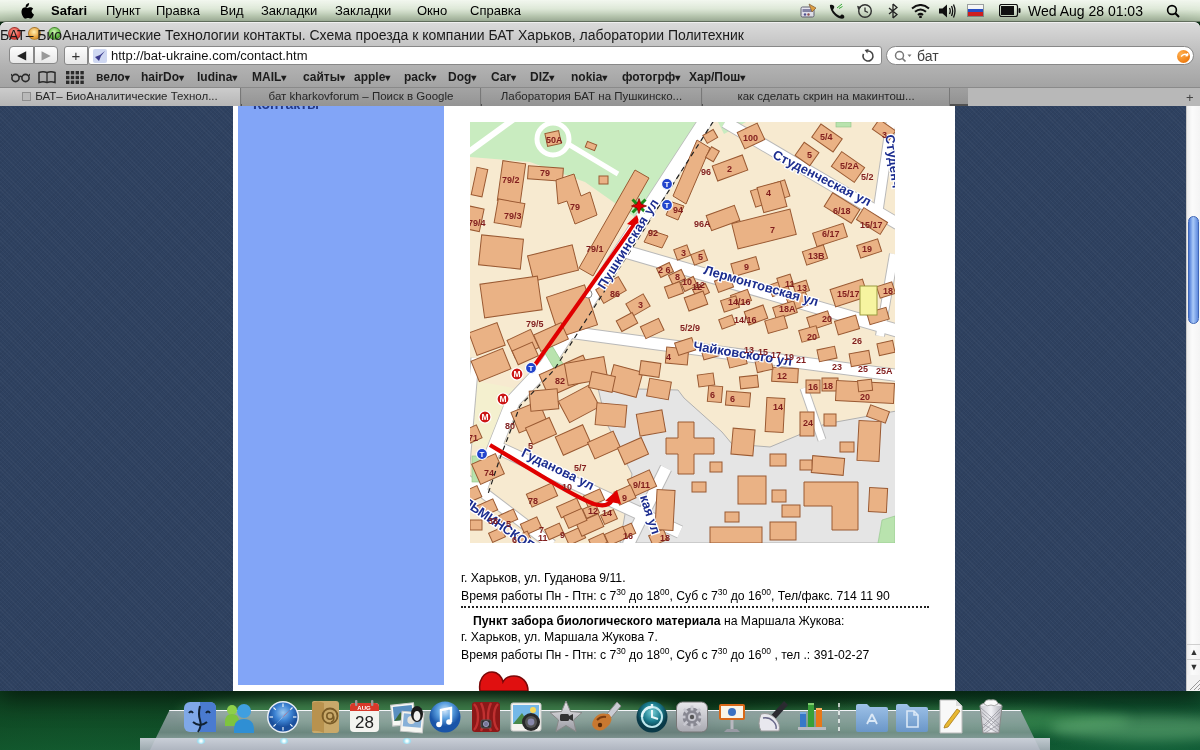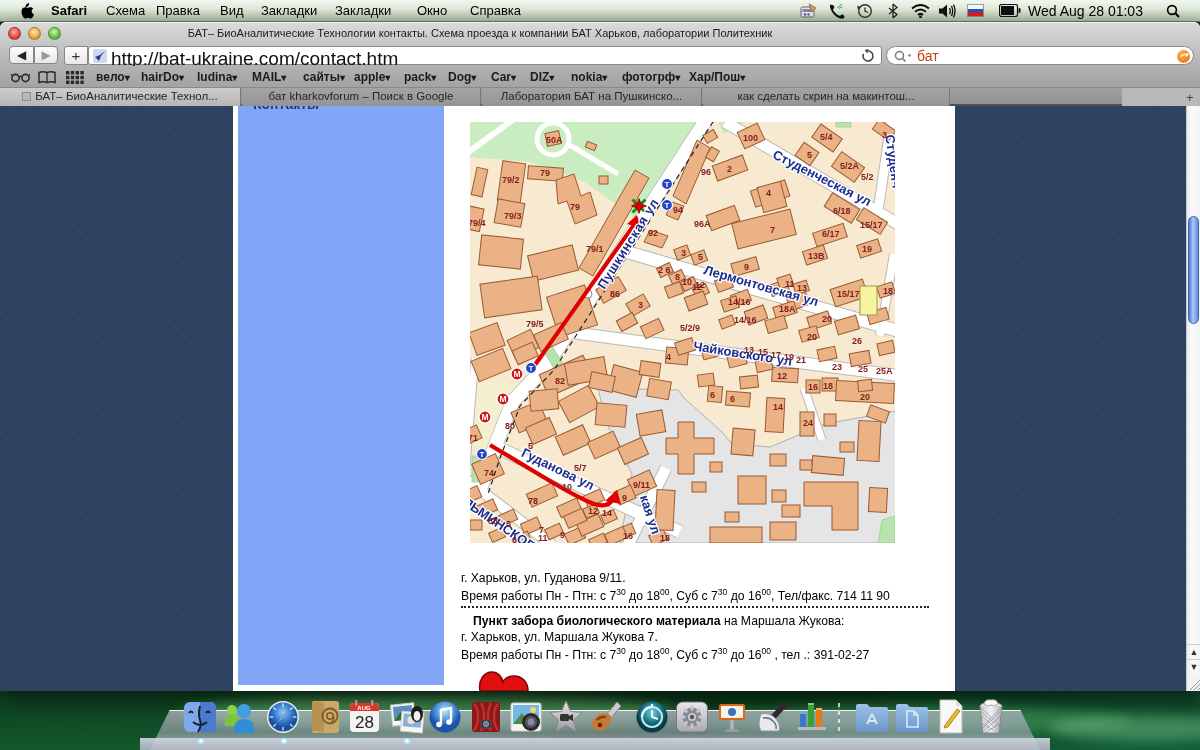--- a/index.html
+++ b/index.html
@@ -23,39 +23,39 @@
   border-bottom:1px solid #6f7d6a; color:#000; font-size:13px; }
 #menubar .mi { position:absolute; top:3px; }
 #menubar .b { font-weight:bold; }
 
 
 #window { position:absolute; left:0; top:22px; width:1200px; height:669px;
   border-radius:6px 6px 0 0; background:#b8b8b8; box-shadow:0 8px 25px rgba(0,0,0,.55); }
 #titlebar { position:absolute; left:0; top:0; width:1200px; height:22px;
   background:linear-gradient(180deg,#dadada,#c6c6c6); border-radius:6px 6px 0 0;
   border-top:1px solid #f0f0f0; }
-#titlebar .title { position:absolute; top:4px; left:0; width:960px; text-align:center;
-  font-size:11px; color:#1a1a1a; }
+#titlebar .title { position:absolute; top:4px; left:0; width:960px; 
+  font-size:14px; color:#1a1a1a; }
 .tl { position:absolute; top:4px; width:13px; height:13px; border-radius:50%; border:1px solid rgba(0,0,0,.25); }
 #toolbar { position:absolute; left:0; top:22px; width:1200px; height:22px;
   background:linear-gradient(180deg,#c6c6c6,#b2b2b2); }
 .tbtn { position:absolute; background:linear-gradient(180deg,#fdfdfd,#e8e8e8);
   border:1px solid #888; }
 #addr { position:absolute; left:88px; top:2px; width:794px; height:19px; background:#fff;
-  border:1px solid #888; border-radius:3px; font-size:19px; color:#111; }
+  border:1px solid #888; border-radius:3px; font-size:13px; color:#111; }
 #search { position:absolute; left:886px; top:2px; width:308px; height:19px; background:#fff;
-  border:1px solid #888; border-radius:10px; font-size:14px; color:#c2410c; }
+  border:1px solid #888; border-radius:10px; font-size:14px; color:#404040; }
 
 #bookbar { position:absolute; left:0; top:44px; width:1200px; height:22px;
   background:linear-gradient(180deg,#b2b2b2,#a3a3a3); border-bottom:1px solid #8a8a8a;
   font-size:12px; font-weight:bold; color:#1c1c1c; }
 #bookbar .bk { position:absolute; top:4px; }
 #bookbar .bk .ar { font-size:10px; }
 
-#tabbar { position:absolute; left:0; top:66px; width:1122px; height:18px;
+#tabbar { position:absolute; left:0; top:66px; width:968px; height:18px;
   background:linear-gradient(180deg,#a0a0a0,#929292); border-bottom:2px solid #515151;
   font-size:11.5px; color:#262626; }
 .tab { position:absolute; top:0; height:18px; border-right:1px solid #787878;
   text-align:center; line-height:17px; overflow:hidden; white-space:nowrap;
   background:linear-gradient(180deg,#a4a4a4,#949494); }
 .tab.active { background:linear-gradient(180deg,#cccccc,#b6b6b6); }
 
 #content { position:absolute; left:0; top:84px; width:1200px; height:585px; overflow:hidden;
   background:#2e4160;
   background-image: repeating-linear-gradient(45deg, rgba(255,255,255,.03) 0 1px, rgba(0,0,0,0) 1px 3px),
@@ -95,21 +95,21 @@
     <div class="streak" style="left:700px;top:705px;width:430px;height:30px;background:rgba(80,170,100,.5)"></div>
     <div class="streak" style="left:1050px;top:715px;width:200px;height:26px;background:rgba(140,210,150,.4)"></div>
   </div>
 
   <div id="menubar">
     <svg class="abs" style="left:20px;top:3px" width="14" height="16" viewBox="0 0 14 17">
       <path d="M8.3 3.1c.6-.8 1.1-1.9.9-3.1-.9.1-2 .6-2.7 1.4-.6.7-1.1 1.9-.9 3 1 0 2-.5 2.7-1.3z" fill="#000"></path>
       <path d="M11.9 9.1c0-2 1.6-2.9 1.7-3-.9-1.4-2.4-1.6-2.9-1.6-1.2-.1-2.4.7-3 .7-.6 0-1.6-.7-2.6-.7-1.3 0-2.6.8-3.3 2-1.4 2.5-.4 6.1 1 8.1.7 1 1.5 2.1 2.6 2 1 0 1.4-.7 2.7-.7 1.2 0 1.6.7 2.7.7 1.1 0 1.8-1 2.5-2 .8-1.2 1.1-2.3 1.1-2.4 0 0-2.1-.8-2.5-3.1z" fill="#000"></path>
     </svg>
     <span class="mi b" style="left:51px">Safari</span>
-    <span class="mi" style="left:106px">Схема</span>
+    <span class="mi" style="left:106px">Пункт</span>
     <span class="mi" style="left:156px">Правка</span>
     <span class="mi" style="left:220px">Вид</span>
     <span class="mi" style="left:261px">Закладки</span>
     <span class="mi" style="left:335px">Закладки</span>
     <span class="mi" style="left:417px">Окно</span>
     <span class="mi" style="left:470px">Справка</span>
     <svg class="abs" style="left:800px;top:3px" width="17" height="16" viewBox="0 0 17 16">
       <rect x="1" y="4" width="13" height="10" rx="1.5" fill="#e8e8f2" stroke="#667" stroke-width="1"></rect>
       <rect x="2.5" y="6" width="10" height="3" fill="#88a"></rect>
       <path d="M9 1 L16 5 L12 9 Z" fill="#e0a040" stroke="#864" stroke-width=".8"></path>

